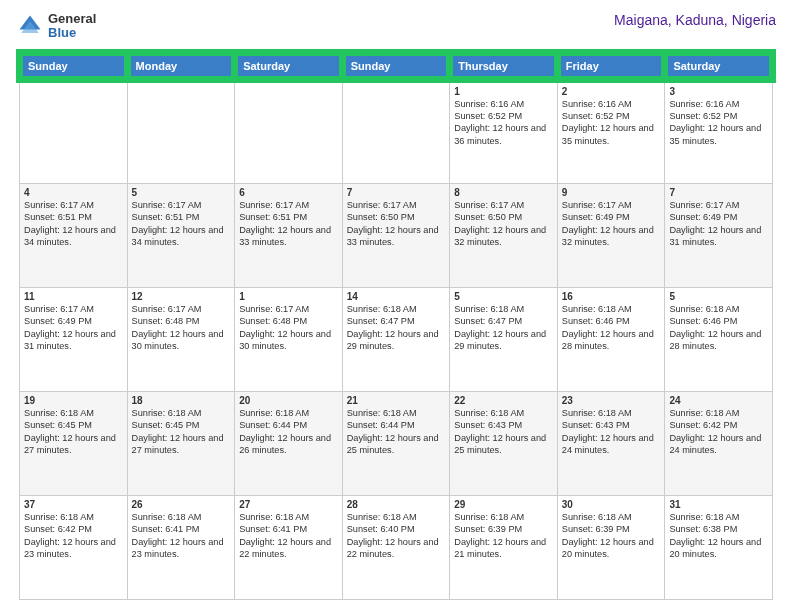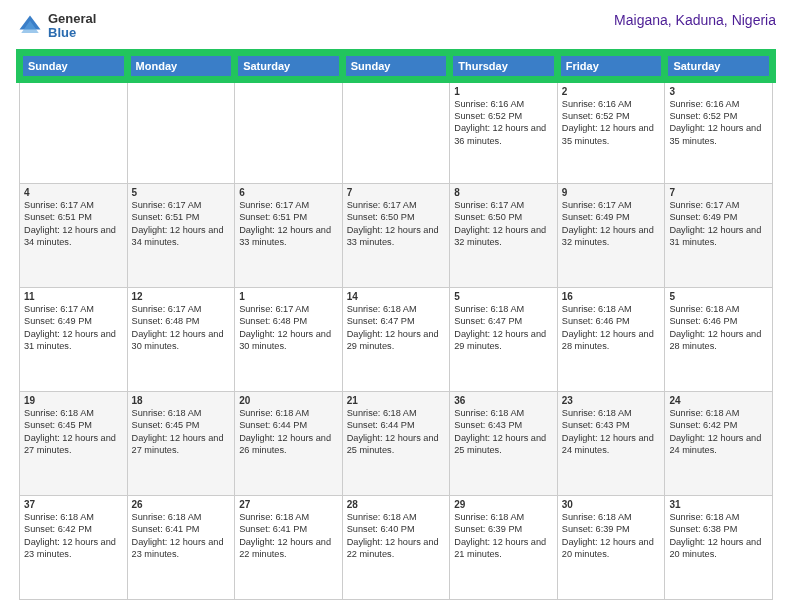--- a/index.html
+++ b/index.html
@@ -222,21 +222,21 @@
           </td>
           <td>
             <span class="day-num">20</span>
             <div class="day-info">Sunrise: 6:18 AM<br>Sunset: 6:44 PM<br>Daylight: 12 hours and 26 minutes.</div>
           </td>
           <td>
             <span class="day-num">21</span>
             <div class="day-info">Sunrise: 6:18 AM<br>Sunset: 6:44 PM<br>Daylight: 12 hours and 25 minutes.</div>
           </td>
           <td>
-            <span class="day-num">36</span>
+            <span class="day-num">22</span>
             <div class="day-info">Sunrise: 6:18 AM<br>Sunset: 6:43 PM<br>Daylight: 12 hours and 25 minutes.</div>
           </td>
           <td>
             <span class="day-num">23</span>
             <div class="day-info">Sunrise: 6:18 AM<br>Sunset: 6:43 PM<br>Daylight: 12 hours and 24 minutes.</div>
           </td>
           <td>
             <span class="day-num">24</span>
             <div class="day-info">Sunrise: 6:18 AM<br>Sunset: 6:42 PM<br>Daylight: 12 hours and 24 minutes.</div>
           </td>

